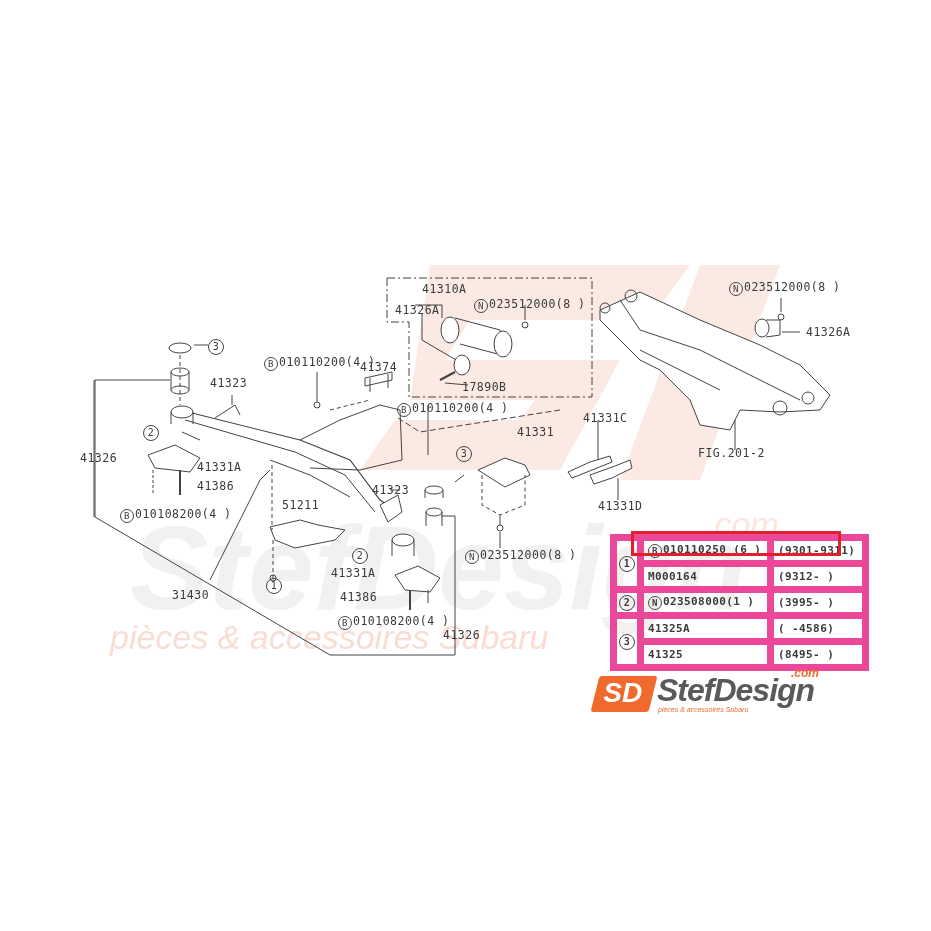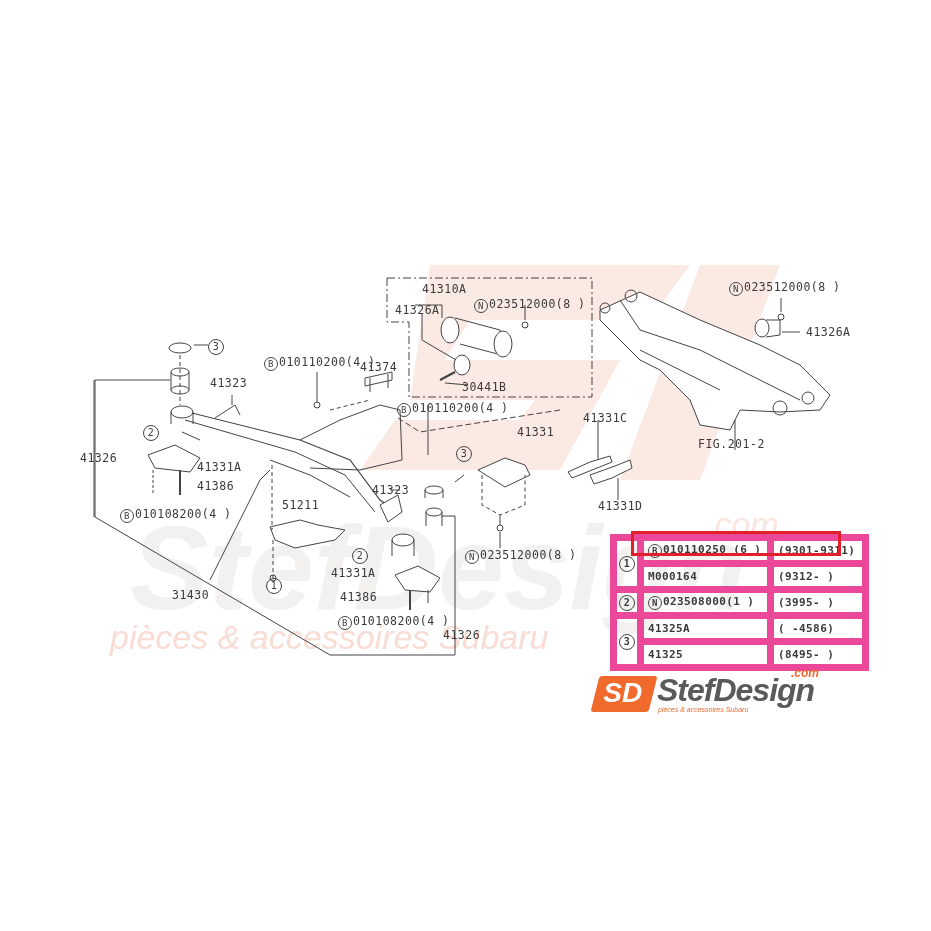--- a/index.html
+++ b/index.html
@@ -142,21 +142,21 @@
     <path d="M598 420 L598 460"></path>
     <path d="M618 478 L618 500"></path>
 
     <path d="M455 482 L464 475"></path>
     <path d="M200 440 L182 432"></path>
   </svg>
 
   <div class="lbl" style="left:422px;top:283px">41310A</div>
   <div class="lbl" style="left:395px;top:304px">41326A</div>
   <div class="lbl" style="left:474px;top:298px"><span class="circ">N</span><span>023512000(8 )</span></div>
-  <div class="lbl" style="left:462px;top:381px">30441B</div>
+  <div class="lbl" style="left:462px;top:381px">17890B</div>
   <div class="lbl" style="left:360px;top:361px">41374</div>
   <div class="lbl" style="left:264px;top:356px"><span class="circ">B</span><span>010110200(4 )</span></div>
   <div class="lbl" style="left:397px;top:402px"><span class="circ">B</span><span>010110200(4 )</span></div>
   <div class="lbl" style="left:210px;top:377px">41323</div>
   <div class="lbl" style="left:372px;top:484px">41323</div>
   <div class="lbl" style="left:80px;top:452px">41326</div>
   <div class="lbl" style="left:197px;top:461px">41331A</div>
   <div class="lbl" style="left:197px;top:480px">41386</div>
   <div class="lbl" style="left:120px;top:508px"><span class="circ">B</span><span>010108200(4 )</span></div>
   <div class="lbl" style="left:282px;top:499px">51211</div>
@@ -164,21 +164,21 @@
   <div class="lbl" style="left:331px;top:567px">41331A</div>
   <div class="lbl" style="left:340px;top:591px">41386</div>
   <div class="lbl" style="left:338px;top:615px"><span class="circ">B</span><span>010108200(4 )</span></div>
   <div class="lbl" style="left:443px;top:629px">41326</div>
   <div class="lbl" style="left:517px;top:426px">41331</div>
   <div class="lbl" style="left:583px;top:412px">41331C</div>
   <div class="lbl" style="left:598px;top:500px">41331D</div>
   <div class="lbl" style="left:465px;top:549px"><span class="circ">N</span><span>023512000(8 )</span></div>
   <div class="lbl" style="left:729px;top:281px"><span class="circ">N</span><span>023512000(8 )</span></div>
   <div class="lbl" style="left:806px;top:326px">41326A</div>
-  <div class="lbl" style="left:698px;top:438px">FIG.201-2</div>
+  <div class="lbl" style="left:698px;top:447px">FIG.201-2</div>
 
   <div class="lbl" style="left:208px;top:339px"><span class="circ-lg">3</span></div>
   <div class="lbl" style="left:143px;top:425px"><span class="circ-lg">2</span></div>
   <div class="lbl" style="left:456px;top:446px"><span class="circ-lg">3</span></div>
   <div class="lbl" style="left:352px;top:548px"><span class="circ-lg">2</span></div>
   <div class="lbl" style="left:266px;top:578px"><span class="circ-lg">1</span></div>
 
   <table class="ref">
     <tbody>
         <tr>

